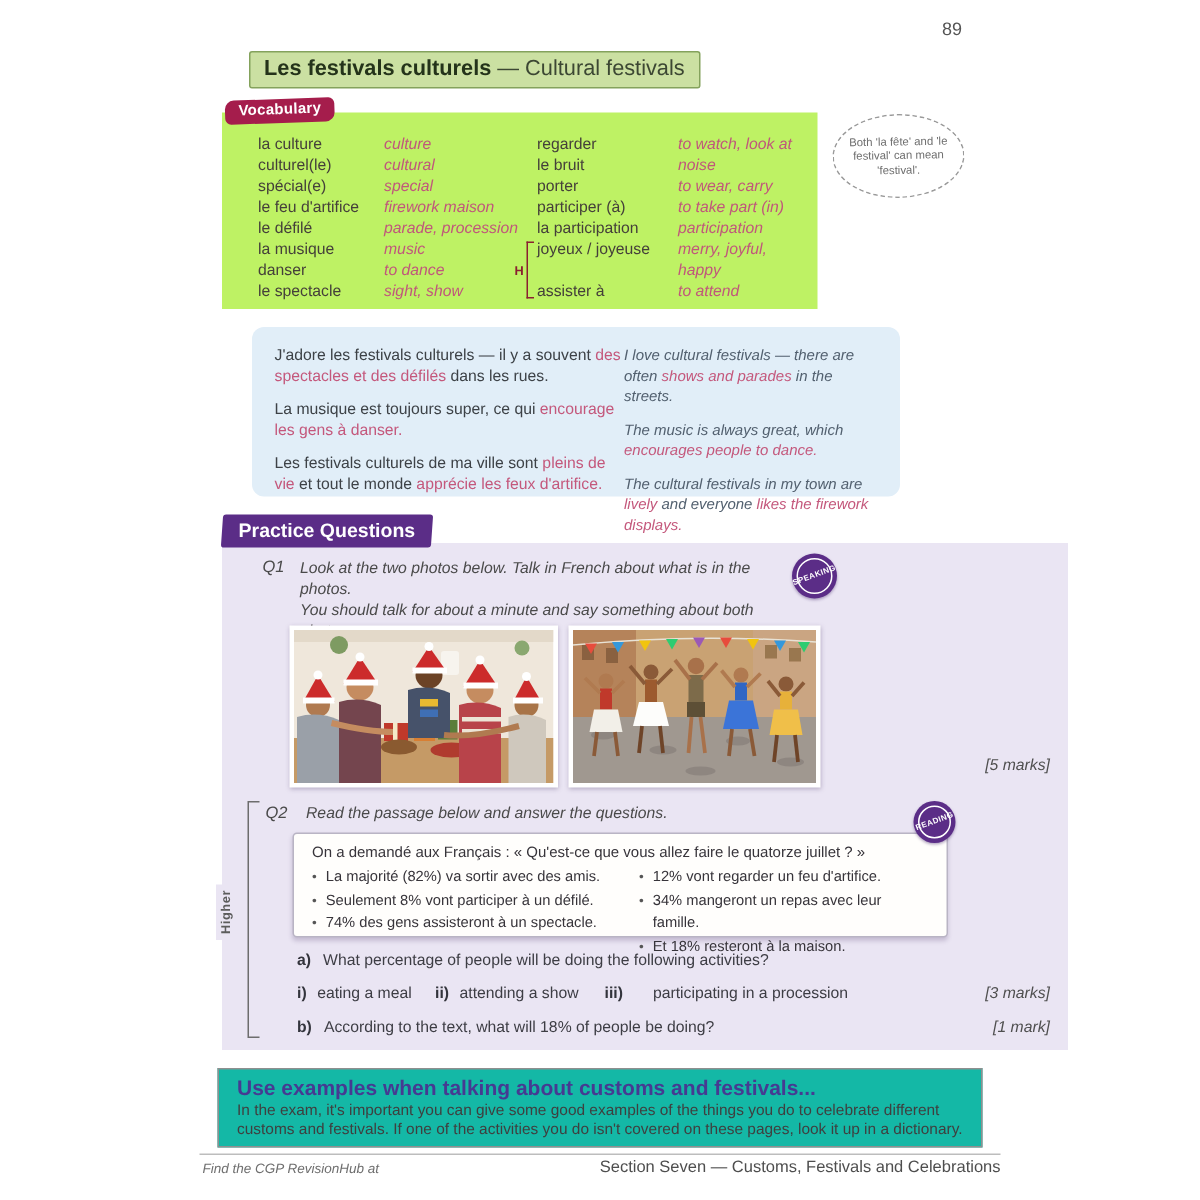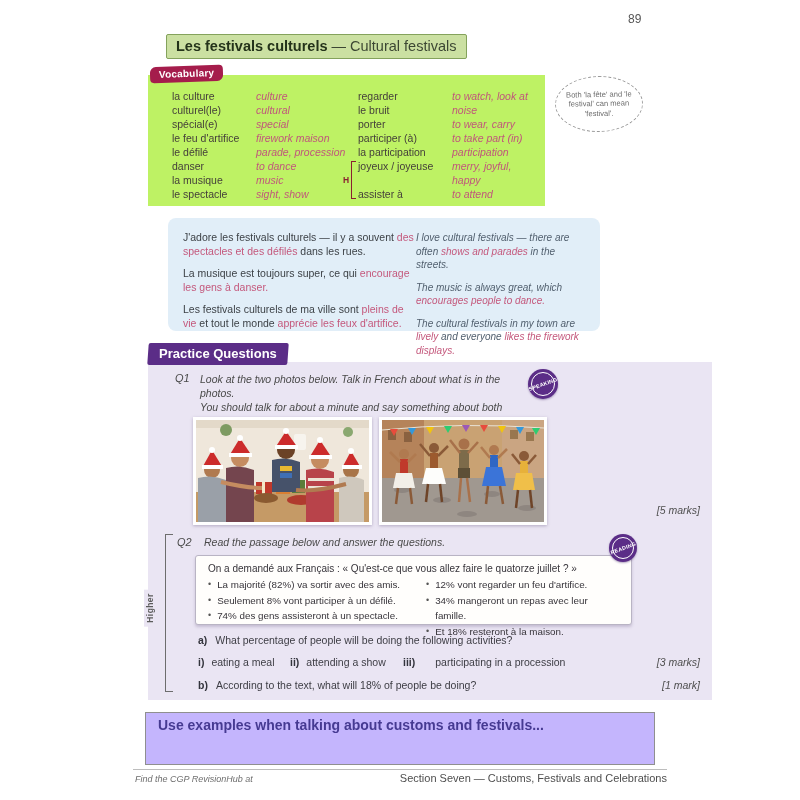--- a/index.html
+++ b/index.html
@@ -86,21 +86,21 @@
   .a-line { left:50px; top:272px; display:flex; gap:8px; }
   .sub { display:flex; gap:7px; }
   .sub0 { left:50px; top:294px; }
   .sub1 { left:142px; top:294px; }
   .sub2 { left:255px; top:294px;gap:20px; }
   .marks3 { top:294px; right:12px; }
   .b-line { left:50px; top:317px; display:flex; gap:8px; }
   .mark1 { top:317px; right:12px; }
 
   
-  .summary-box { top:712px; left:145px; width:510px; height:53px; background:#c4b5fd; border:1px solid #8f8f8f; padding:4px 12px; }
+  .summary-box { top:712px; left:145px; width:510px; height:53px; background:#14b8a6; border:1px solid #8f8f8f; padding:4px 12px; }
   .summary-title { font-size:14px; font-weight:bold; color:#463a92; margin-bottom:1px; }
   .summary-body { font-size:10.3px; line-height:13px; color:#3f3f3f; }
 
   
   .footer-line { top:769px; left:133px; width:534px; height:1px; background:#bdbdbd; }
   .footer-left { top:774px; left:135px; font-style:italic; font-size:9px; color:#6e6e6e; }
   .footer-right { top:772px; right:133px; font-size:11px; color:#4e4e4e; }
 </style>
 </head>
 <body>
@@ -129,26 +129,26 @@
       </div>
     <div class="vrow">
         <span class="vfr">le feu d'artifice</span>
         <span class="ven">firework maison</span>
       </div>
     <div class="vrow">
         <span class="vfr">le défilé</span>
         <span class="ven">parade, procession</span>
       </div>
     <div class="vrow">
+        <span class="vfr">la musique</span>
+        <span class="ven">music</span>
+      </div>
+    <div class="vrow">
         <span class="vfr">danser</span>
         <span class="ven">to dance</span>
-      </div>
-    <div class="vrow">
-        <span class="vfr">la musique</span>
-        <span class="ven">music</span>
       </div>
     <div class="vrow">
         <span class="vfr">le spectacle</span>
         <span class="ven">sight, show</span>
       </div>
   </div>
   <div class="vlist vlist2">
     <div class="vrow">
         <span class="vfr">regarder</span>
         <span class="ven">to watch, look at</span>
@@ -391,17 +391,18 @@
   <div class="abs b-line">
     <span class="qa-label">b)</span>
     <span class="qa-text">According to the text, what will 18% of people be doing?</span>
   </div>
   <div class="abs marks mark1">[1 mark]</div>
 
 </div>
 
 <div class="abs summary-box">
   <div class="summary-title">Use examples when talking about customs and festivals...</div>
+  <div class="summary-body">In the exam, it's important you can give some good examples of the things you do to celebrate different customs and festivals.  If one of the activities you do isn't covered on these pages, look it up in a dictionary.</div>
 </div>
 
 <div class="abs footer-line"></div>
 <div class="abs footer-left">Find the CGP RevisionHub at</div>
 <div class="abs footer-right">Section Seven — Customs, Festivals and Celebrations</div>
 
 </body></html>

